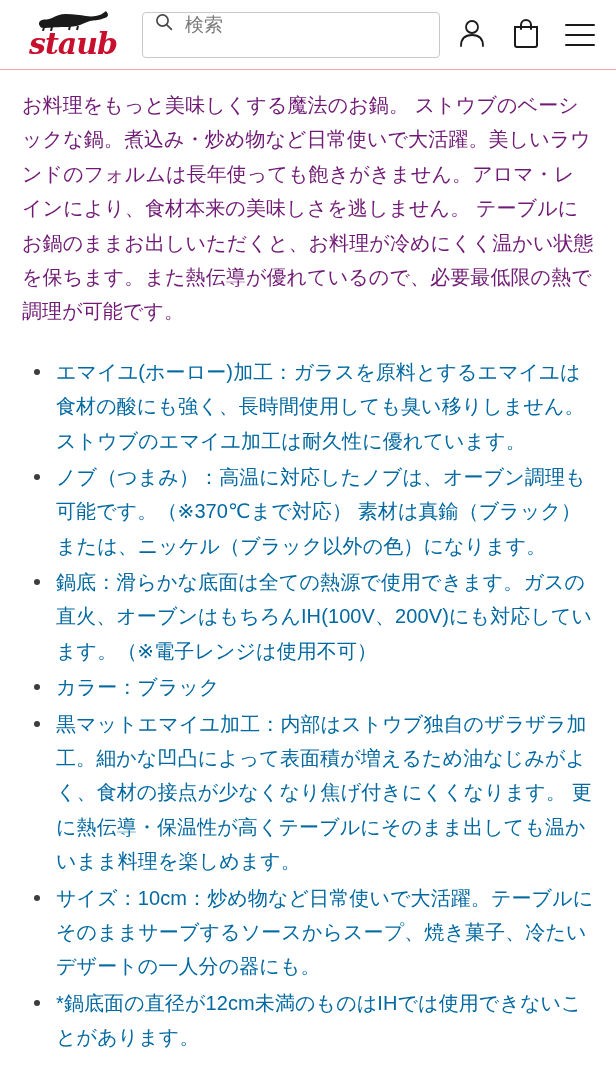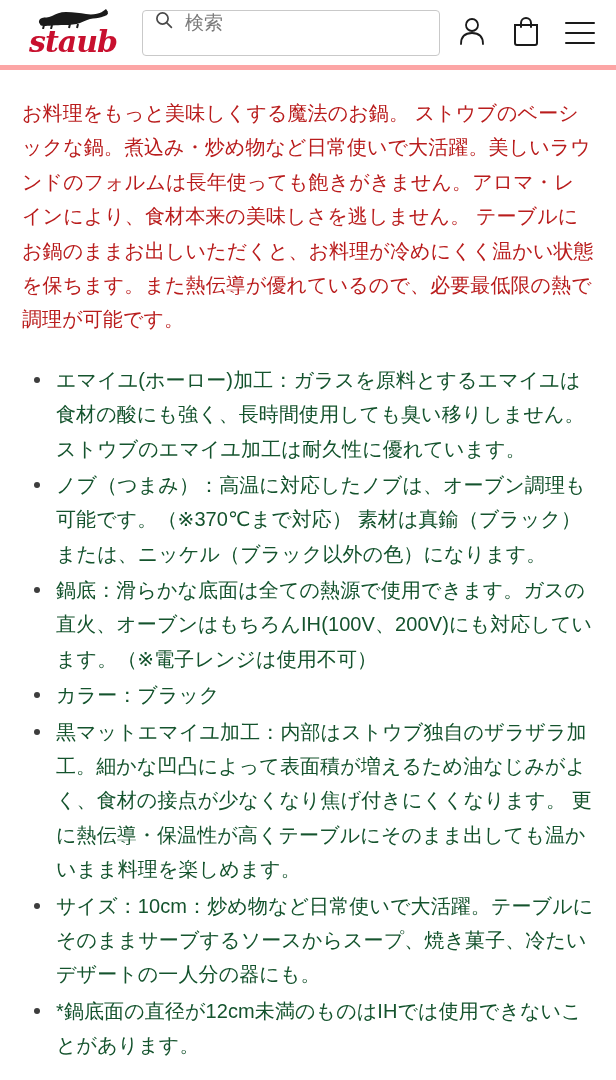--- a/index.html
+++ b/index.html
@@ -16,21 +16,21 @@
     overflow: hidden;
   }
 
   
   .header {
     height: 70px;
     display: flex;
     align-items: center;
     padding: 0 14px;
     background: #ffffff;
-    border-bottom: 5px solid #fca5a5;
+    border-bottom: 1px solid #fca5a5;
     gap: 10px;
   }
   .logo {
     width: 118px;
     flex: 0 0 118px;
     display: flex;
     flex-direction: column;
     align-items: center;
     justify-content: center;
     position: relative;
@@ -96,33 +96,33 @@
   }
 
   
   .content {
     padding: 18px 22px 10px 22px;
     color: #3b3b3b;
   }
   .desc {
     font-size: 20px;
     line-height: 1.72;
-    margin: 8px 0 26px 0;
-    color: #b91c1c;
+    margin: 0 0 26px 0;
+    color: #701a75;
     letter-spacing: 0.1px;
   }
   ul.features {
     margin: 0;
     padding: 0 0 0 34px;
     list-style: none;
   }
   ul.features li {
     font-size: 20px;
     line-height: 1.72;
-    color: #14532d;
+    color: #0369a1;
     position: relative;
     margin-bottom: 2px;
     letter-spacing: 0.1px;
   }
   ul.features li::before {
     content: "";
     position: absolute;
     left: -22px;
     top: 14px;
     width: 6px;

